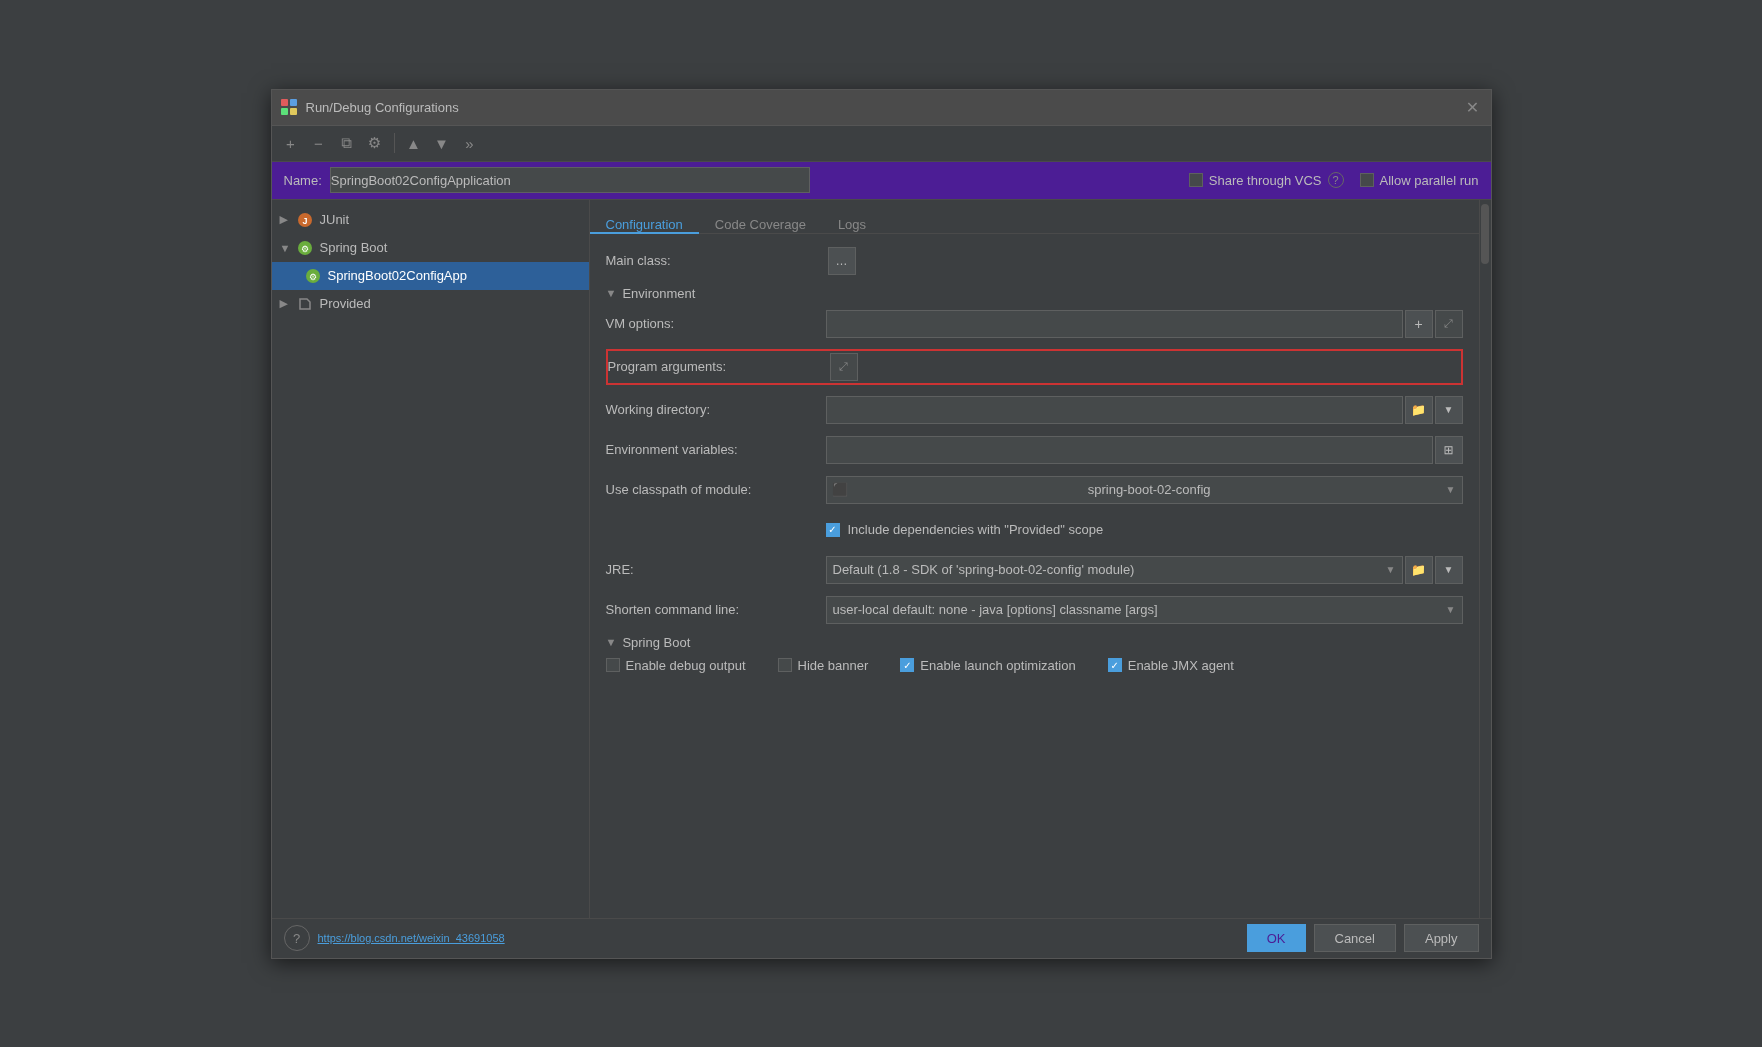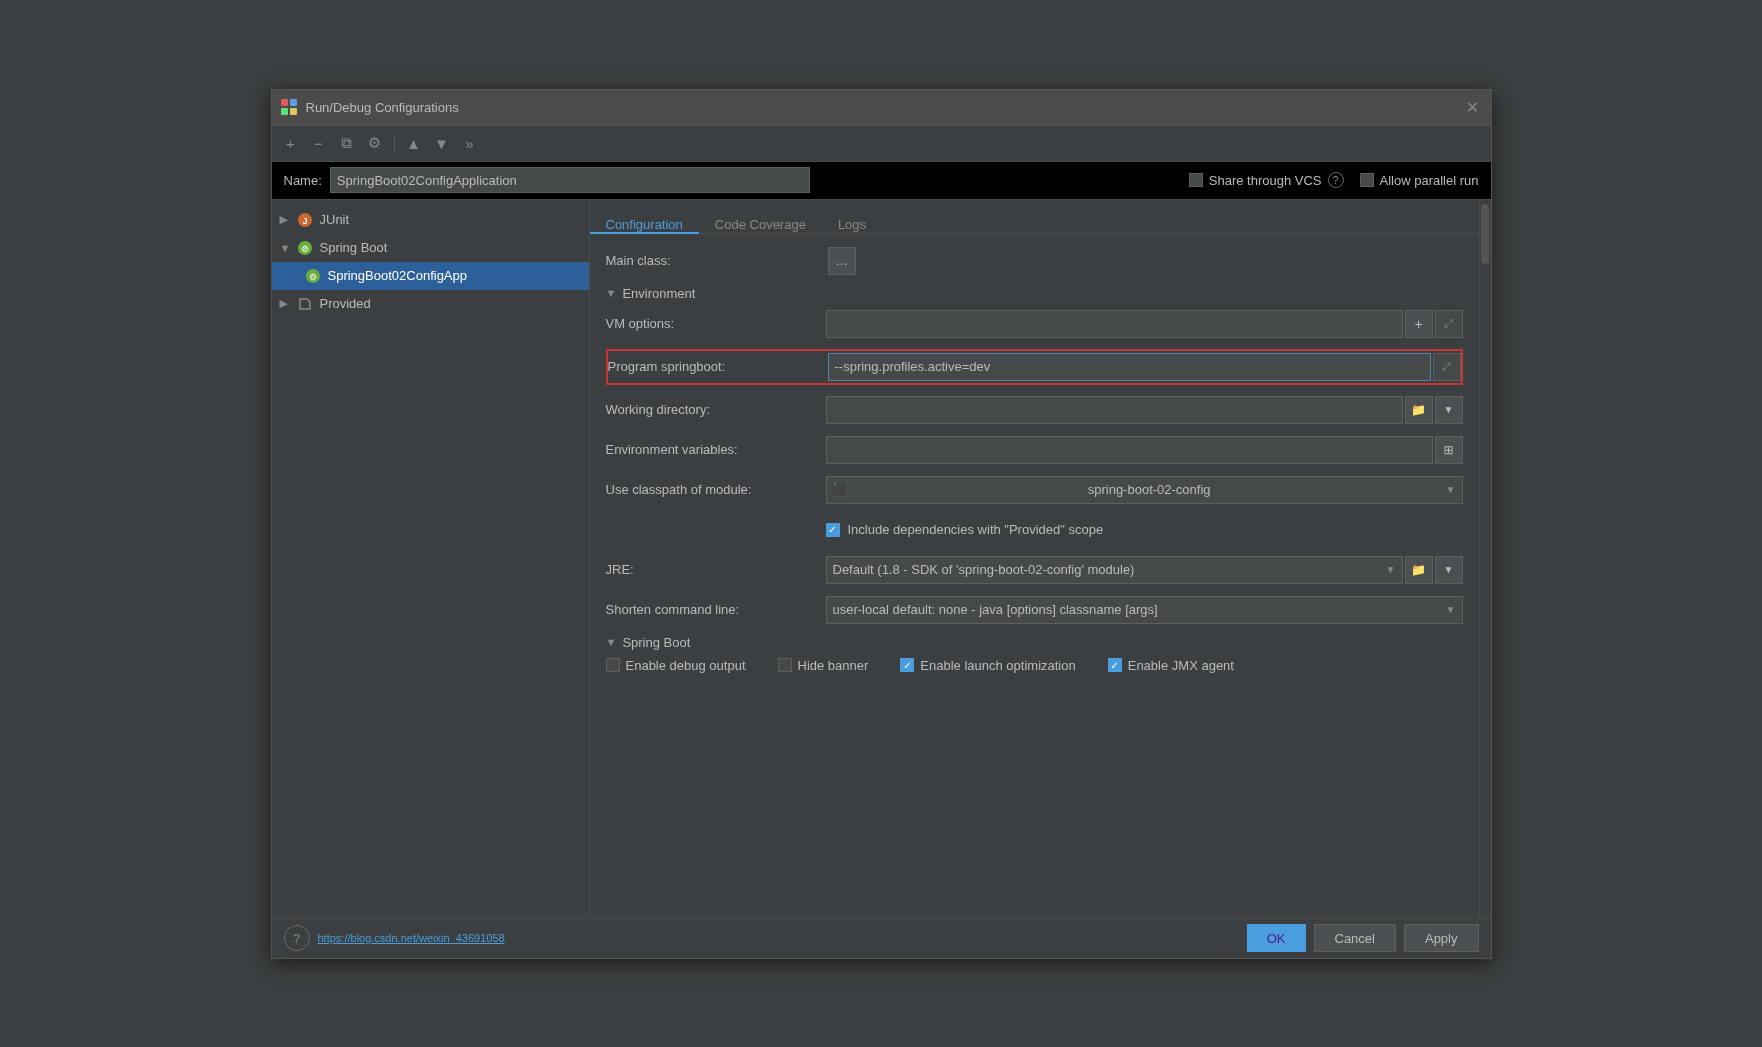--- a/index.html
+++ b/index.html
@@ -79,32 +79,32 @@
       height: 20px;
       background: #555;
       margin: 0 4px;
     }
     .name-row {
       height: 38px;
       display: flex;
       align-items: center;
       padding: 0 12px;
       gap: 8px;
-      background: #000000;
+      background: #4c1d95;
       border-bottom: 1px solid #4a4a4a;
       flex-shrink: 0;
     }
     .name-label { color: #bbbbbb; }
     .name-input {
       width: 480px;
       height: 26px;
       background: #45494a;
       border: 1px solid #5e6060;
       color: #bbbbbb;
-      padding: 0 6px;
+      padding: 0 0;
       font-size: 13px;
       outline: none;
     }
     .vcs-area {
       margin-left: auto;
       display: flex;
       align-items: center;
       gap: 16px;
       color: #bbbbbb;
     }
@@ -487,22 +487,21 @@
         </div>
 
         <div class="form-row">
           <span class="form-label">VM options:</span>
           <input class="form-input" type="text" style="">
           <button class="btn-icon" style="font-size:14px;">+</button>
           <button class="expand-btn">⤢</button>
         </div>
 
         <div class="program-args-row">
-          <span class="form-label" style="margin-left:0; padding-left:0;">Program springboot:</span>
-          <input class="program-args-input" type="text" value="--spring.profiles.active=dev" style="">
+          <span class="form-label" style="margin-left:0; padding-left:0;">Program arguments:</span>
           <button class="expand-btn" style="background:#45494a; border: 1px solid #5e6060;">⤢</button>
         </div>
 
         <div class="form-row">
           <span class="form-label">Working directory:</span>
           <input class="form-input" type="text" style="">
           <button class="btn-icon">📁</button>
           <button class="btn-icon" style="font-size:10px;">▼</button>
         </div>
 

